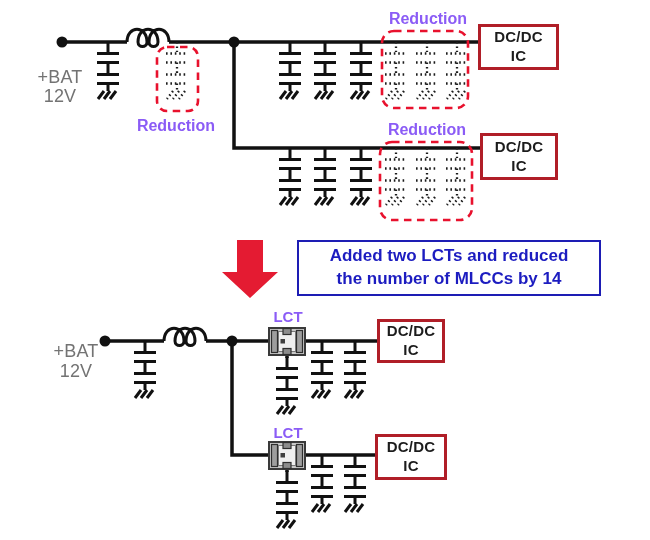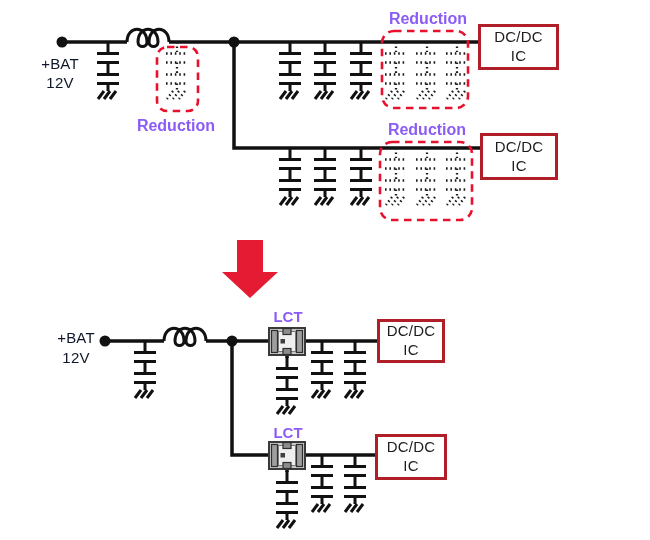--- a/index.html
+++ b/index.html
@@ -1,27 +1,27 @@
 <!DOCTYPE html>
 <html><head>
 <meta charset="utf-8">
 <style>
   html,body{margin:0;padding:0;background:#ffffff;}
   .stage{
     position:relative;width:650px;height:540px;background:#ffffff;overflow:hidden;
     font-family:"Liberation Sans", sans-serif;
   }
   .stage svg{position:absolute;left:0;top:0;}
-  .lbl{position:absolute;white-space:nowrap;color:#0f172a;font-size:15px;
-       transform:translateX(-50%);letter-spacing:.2px;}
+  .lbl{position:absolute;white-space:nowrap;color:#737373;font-size:18px;
+       transform:translateX(-50%);letter-spacing:.2px;margin-top:12px;}
   .red-lbl{position:absolute;white-space:nowrap;color:#8b5cf6;font-weight:bold;
        font-size:16px;transform:translateX(-50%);}
   .dcdc{position:absolute;border:3px solid #b01e28;background:#ffffff;
         display:flex;flex-direction:column;align-items:center;justify-content:center;
-        color:#1c1c1c;font-size:15px;line-height:1.25;letter-spacing:.2px;box-sizing:border-box;}
+        color:#1c1c1c;font-size:15px;line-height:1.25;letter-spacing:.2px;box-sizing:border-box;font-weight:bold;}
   .note-box{position:absolute;left:297px;top:240px;width:304px;height:56px;
         border:2px solid #1d1db4;background:#ffffff;box-sizing:border-box;
         display:flex;flex-direction:column;align-items:center;justify-content:center;
         color:#1c1cc0;font-weight:bold;font-size:17px;line-height:1.35;white-space:nowrap;}
   .solid{stroke:#111;stroke-width:3;fill:none;stroke-linecap:butt;}
   .dotted{stroke:#1c1c1c;stroke-width:2.3;fill:none;stroke-dasharray:1.6 2.8;}
   .wire{stroke:#111;stroke-width:3.5;fill:none;}
   .dashbox{stroke:#e8112d;stroke-width:2.6;fill:none;stroke-dasharray:7.5 5.5;}
 </style>
 </head>
@@ -129,20 +129,24 @@
 
   <div class="dcdc" style="left:478px;top:24px;width:81px;height:46px;">
     <span>DC/DC</span>
     <span>IC</span>
   </div>
   <div class="dcdc" style="left:480px;top:133px;width:78px;height:47px;">
     <span>DC/DC</span>
     <span>IC</span>
   </div>
 
+  <div class="note-box">
+    <div>Added two LCTs and reduced</div>
+    <div>the number of MLCCs by 14</div>
+  </div>
 
   <div class="lbl" style="left:76px;top:329px;">+BAT</div>
   <div class="lbl" style="left:76px;top:349px;">12V</div>
 
   <div class="red-lbl" style="left:288px;top:308px;font-size:15px;">LCT</div>
   <div class="red-lbl" style="left:288px;top:424px;font-size:15px;">LCT</div>
 
   <div class="dcdc" style="left:377px;top:319px;width:68px;height:44px;">
     <span>DC/DC</span>
     <span>IC</span>

